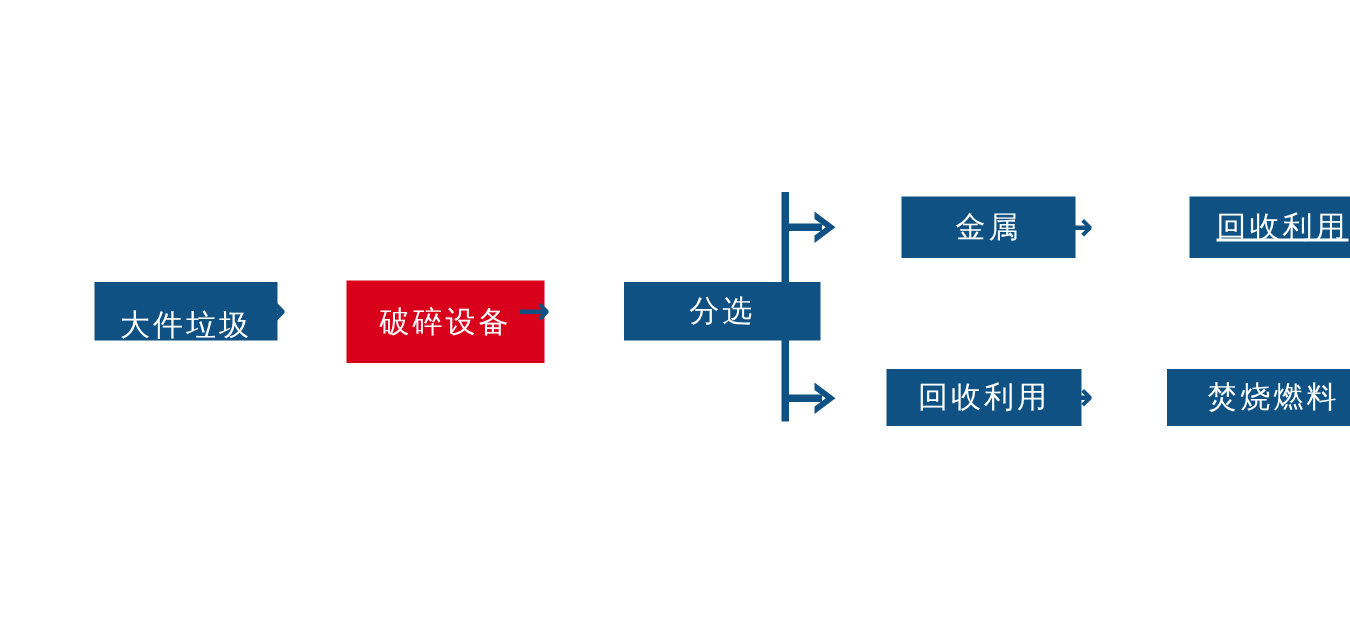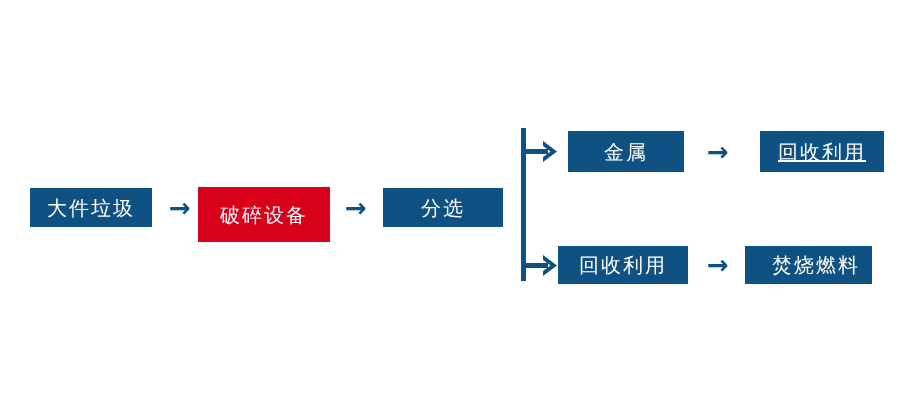--- a/index.html
+++ b/index.html
@@ -25,20 +25,21 @@
     justify-content: center;
     box-sizing: border-box;
     color: #ffffff;
     font-size: 20px;
     letter-spacing: 2px;
     line-height: 1;
     white-space: nowrap;
     font-weight: 400;
     text-align: center;
     padding: 0 6px;
+    margin-left: 33px;
   }
   .node.blue  { background: #0E5182; }
   .node.red   { background: #D9001B; }
 
   .arrow {
     position: absolute;
     color: #0E5182;
     font-size: 26px;
     line-height: 1;
     font-weight: 700;
@@ -50,33 +51,33 @@
   .splitter {
     position: absolute;
   }
   .splitter svg { display: block; }
 </style>
 </head>
 <body>
 
 <div id="diagram-canvas">
 
-  <div class="node blue" style="left:30px; top:188px; width:122px; height:39px;">
+  <div class="node blue" style="left:30px; top:188px; width:122px; height:39px;align-items:flex-end;">
     <span>大件垃圾</span>
   </div>
 
   <div class="arrow" style="left:160px; top:194px; width:40px; height:28px;">→</div>
 
   <div class="node red" style="left:198px; top:187px; width:132px; height:55px;">
     <span>破碎设备</span>
   </div>
 
   <div class="arrow" style="left:336px; top:194px; width:40px; height:28px;">→</div>
 
-  <div class="node blue" style="left:383px; top:188px; width:120px; height:39px;">
+  <div class="node blue" style="left:383px; top:188px; width:131px; height:39px;">
     <span>分选</span>
   </div>
 
   <div class="splitter" style="left:518px; top:124px; width:56px; height:162px;">
     <svg width="56" height="162" viewBox="0 0 56 162">
 
       <rect x="3" y="4" width="5" height="153" fill="#0E5182"></rect>
 
       <rect x="6" y="25" width="24" height="5" fill="#0E5182"></rect>
 

